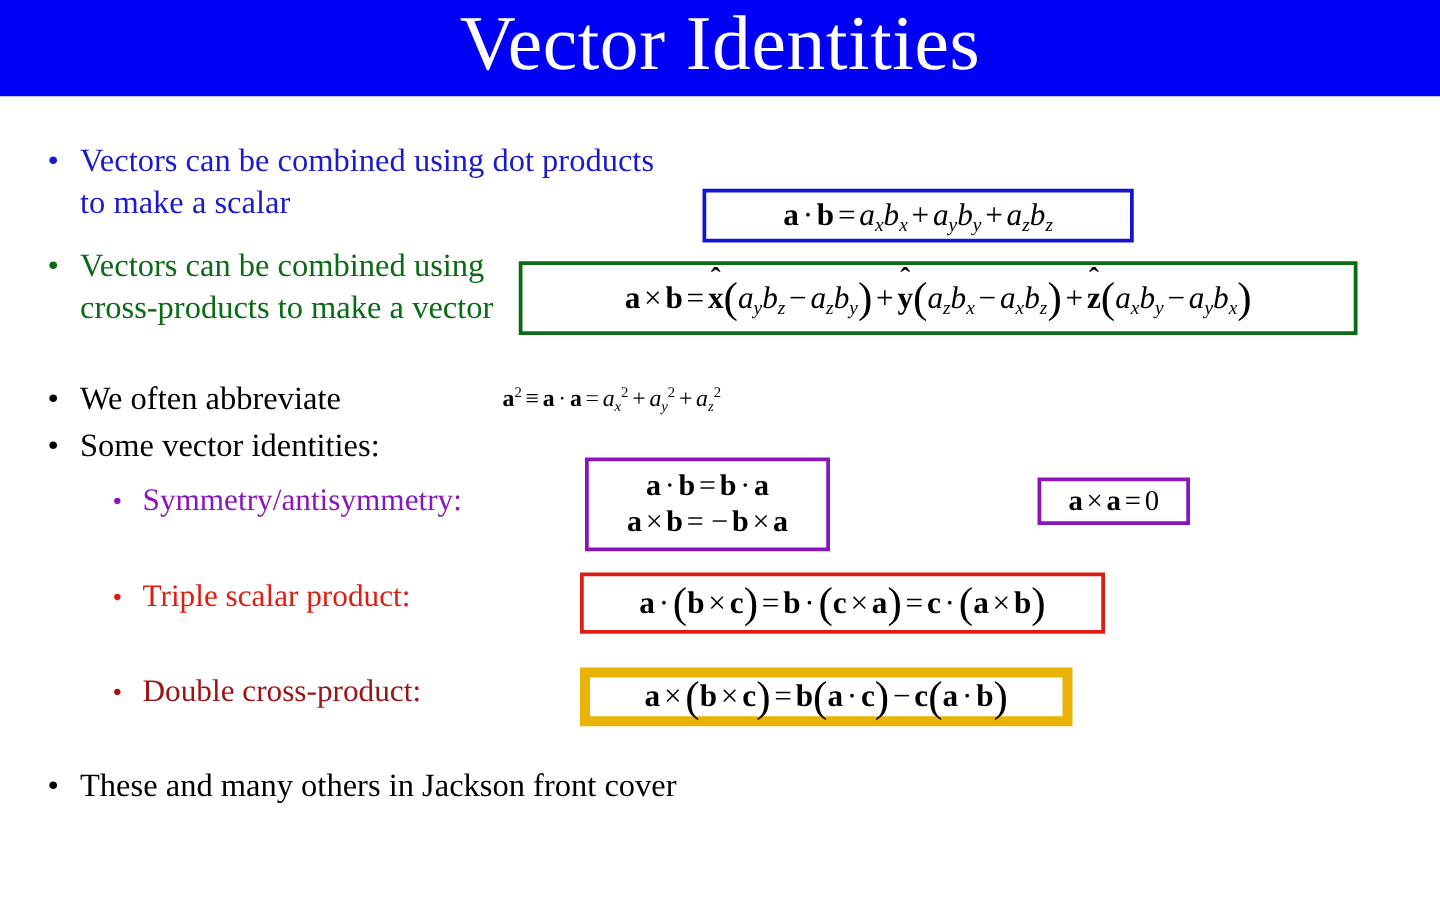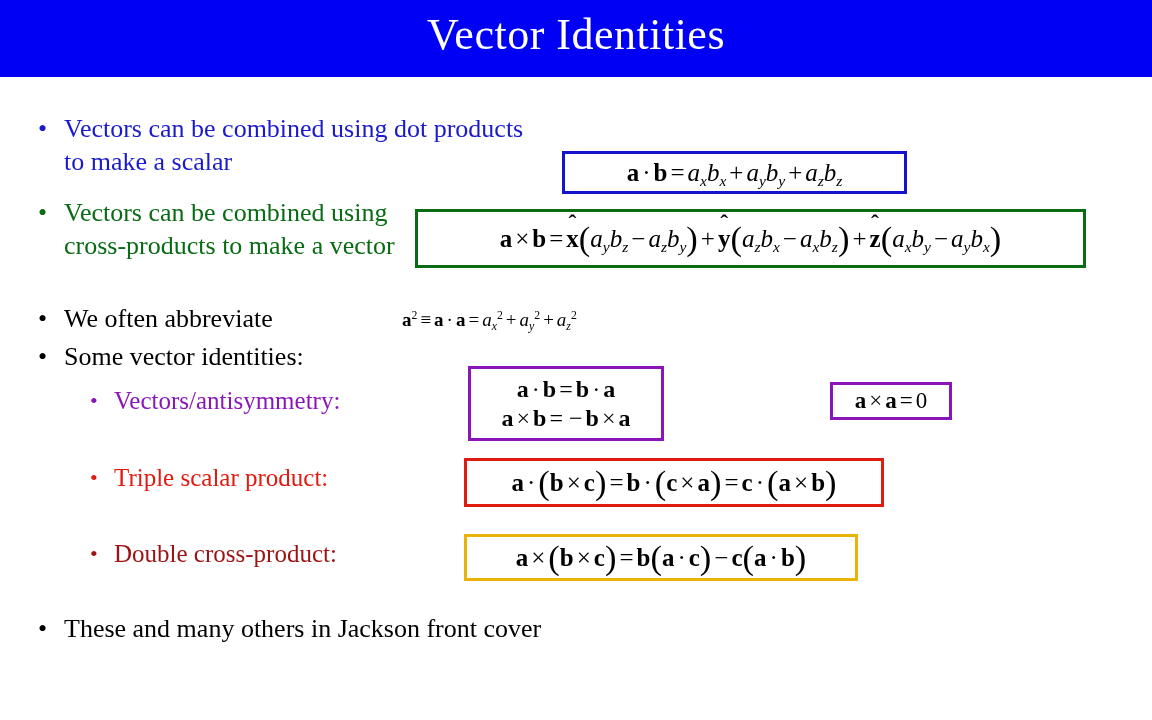--- a/index.html
+++ b/index.html
@@ -26,21 +26,21 @@
     width: 1152px;
     height: 77px;
     background: #0000f5;
   }
   .title-text {
     position: absolute;
     left: 0;
     top: 4px;
     width: 1152px;
     text-align: center;
-    font-size: 44px;
+    font-size: 62px;
     line-height: 62px;
     color: #ffffff;
     font-family: "Liberation Serif", "DejaVu Serif", serif;
     letter-spacing: 0.5px;
     white-space: nowrap;
   }
 
   
   .bullet {
     position: absolute;
@@ -74,21 +74,21 @@
     background: #ffffff;
     box-sizing: border-box;
     display: flex;
     align-items: center;
     justify-content: center;
   }
   .eqbox.blue   { border: 3px solid #1414cf; margin-top: 28px; }
   .eqbox.green  { border: 3px solid #0a6b15; }
   .eqbox.purple { border: 3px solid #8a16bb; }
   .eqbox.red    { border: 3px solid #e01b10; }
-  .eqbox.darkred{ border: 3px solid #eab308; }
+  .eqbox.darkred{ border: 8px solid #eab308; }
   .eqbox.none   { border: none; }
 
   .eq {
     color: #000000;
     font-family: "Liberation Serif", "DejaVu Serif", serif;
     white-space: nowrap;
   }
   .eq .vec {
     font-weight: bold;
     font-style: normal;
@@ -178,21 +178,21 @@
     </span>
   </div>
 
   <div class="bullet" style="left:38px; top:340px; width:400px; color:#000000;">
     <span class="dot">•</span>
     <span class="btext">Some vector identities:</span>
   </div>
 
   <div class="bullet sub" style="left:90px; top:385px; width:370px; color:#8A16BB;">
     <span class="dot">•</span>
-    <span class="btext">Vectors/antisymmetry:</span>
+    <span class="btext">Symmetry/antisymmetry:</span>
   </div>
 
   <div class="eqbox purple" style="left:468px; top:366px; width:196px; height:75px;">
     <div class="eq-stack">
       <span class="eq" style="font-size:24px; align-self:center;">
         <span class="vec">a</span><span class="op">·</span><span class="vec">b</span><span class="op">=</span><span class="vec">b</span><span class="op">·</span><span class="vec">a</span>
       </span>
       <span class="eq" style="font-size:24px;">
         <span class="vec">a</span><span class="op">×</span><span class="vec">b</span><span class="op">=</span><span class="op">−</span><span class="vec">b</span><span class="op">×</span><span class="vec">a</span>
       </span>

